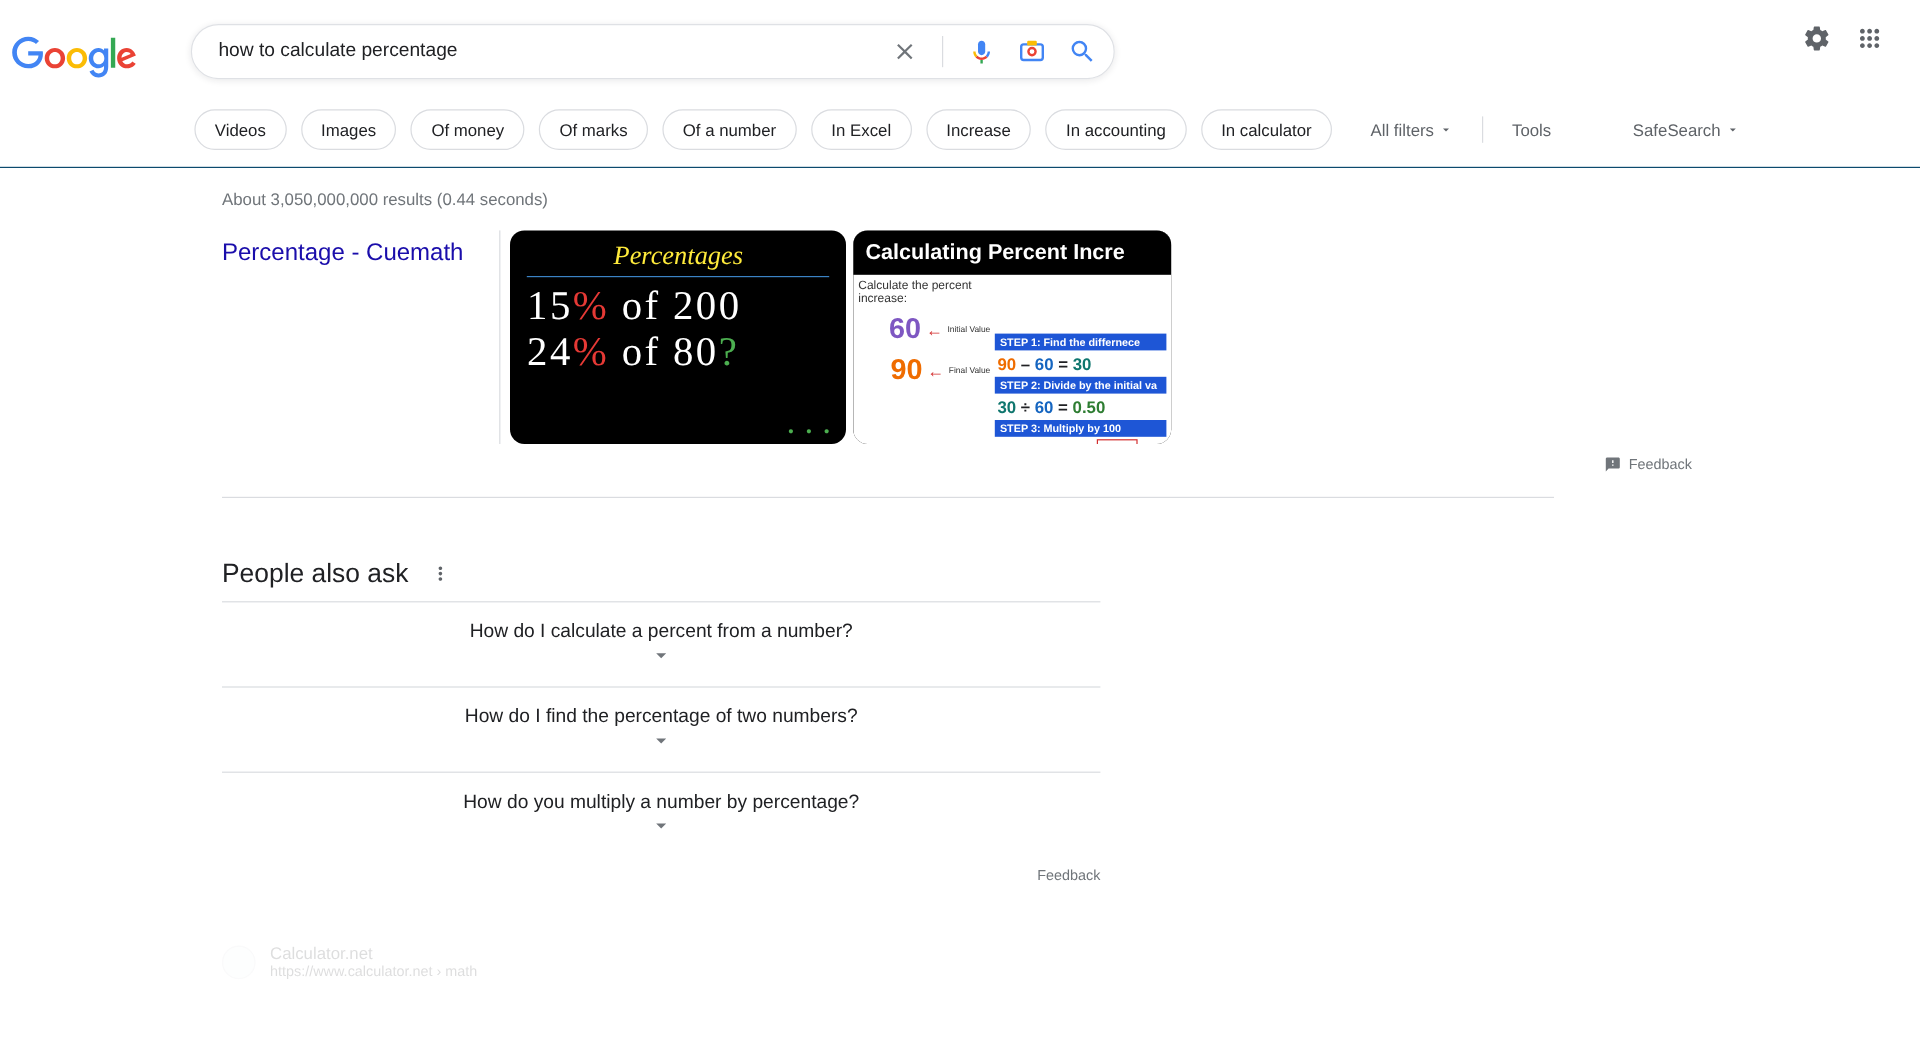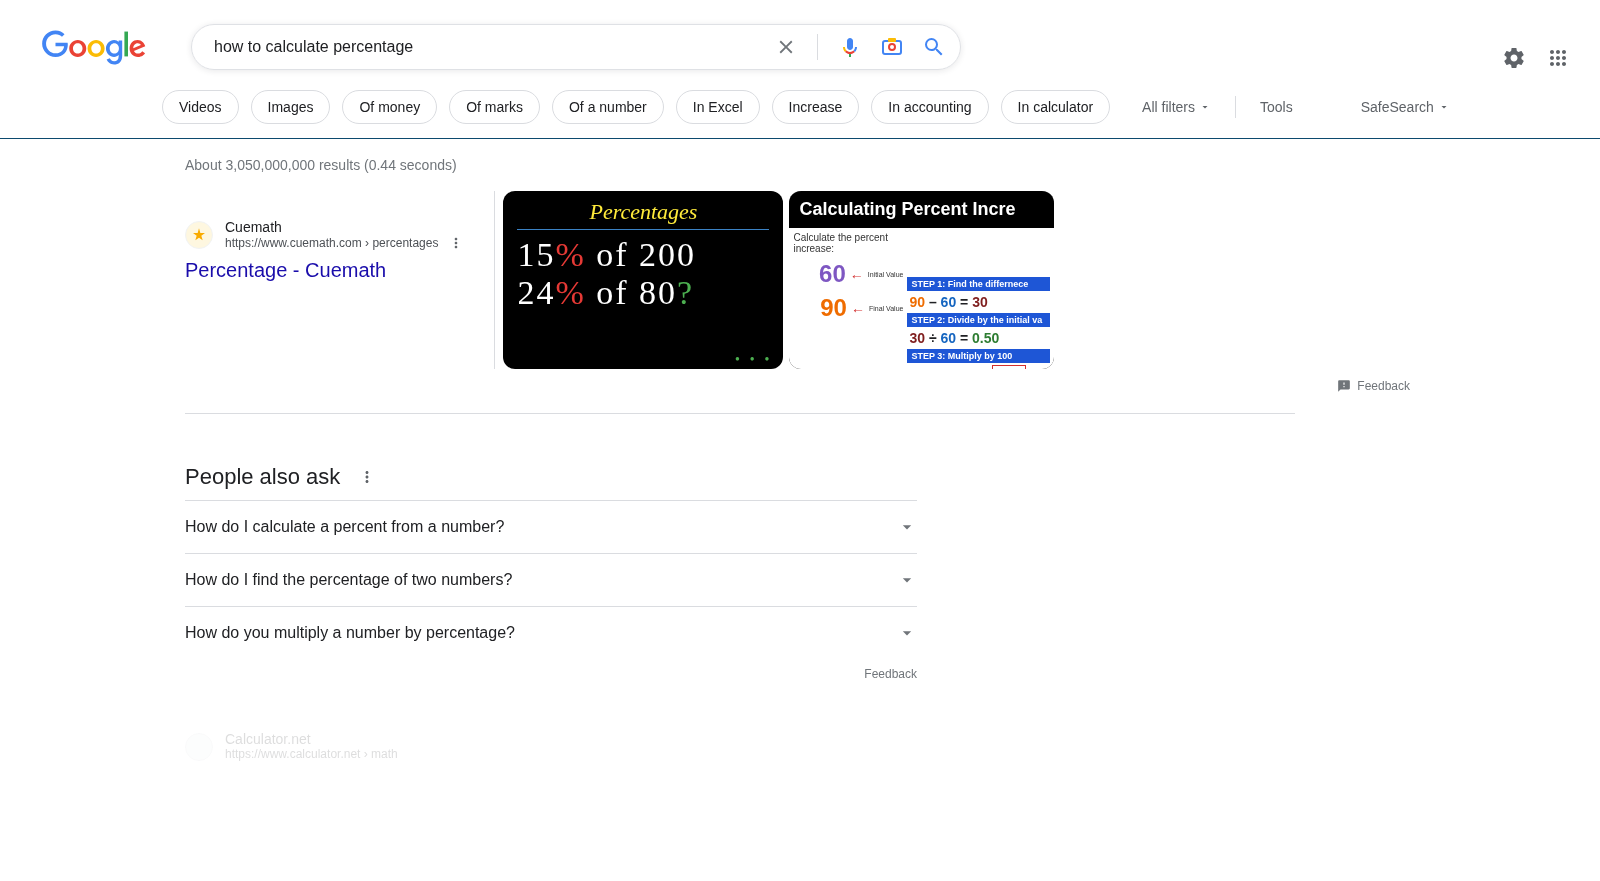--- a/index.html
+++ b/index.html
@@ -1,18 +1,18 @@
 <!DOCTYPE html>
 <html><head>
 <meta charset="utf-8">
 <style>
   * { box-sizing: border-box; margin: 0; padding: 0; }
   body { font-family: Arial, sans-serif; background: #fff; color: #202124; }
   
-  .header { display: flex; align-items: flex-end; padding: 20px 30px 10px 10px; gap: 45px; margin-left: 32px; }
+  .header { display: flex; align-items: flex-start; padding: 20px 30px 10px 10px; gap: 45px; }
   .logo { margin-top: 10px; }
   .search-bar-wrap { flex: 1; display: flex; align-items: center; max-width: 770px; }
   .search-bar { display: flex; align-items: center; width: 100%; height: 46px; border: 1px solid #dfe1e5; border-radius: 24px; padding: 0 14px; box-shadow: 0 1px 6px rgba(32,33,36,0.1); }
   .search-bar input { flex: 1; border: none; outline: none; font-size: 16px; color: #202124; padding: 0 8px; }
   .search-icons { display: flex; align-items: center; gap: 18px; }
   .search-icons .divider { width: 1px; height: 26px; background: #dadce0; margin: 0 2px; }
   .icon-btn { cursor: pointer; display: flex; align-items: center; justify-content: center; }
   .header-right { margin-left: auto; display: flex; align-items: center; gap: 20px; }
   
   .chips-row { display: flex; align-items: center; gap: 12px; padding: 10px 0 14px 162px; border-bottom: 1px solid #0c4a6e; }
@@ -37,21 +37,21 @@
   
   .thumbs { display:flex; gap:6px; border-left:1px solid #dadce0; padding-left:8px; }
   .thumb { width:280px; height:178px; border-radius:12px; overflow:hidden; background:#000; position:relative; }
   
   .feedback-row { text-align:right; color:#70757a; font-size:12px; margin-top:10px; padding-right:10px; max-width:1240px; display:flex; justify-content:flex-end; align-items:center; gap:6px;}
   
   .divider-line { border-top:1px solid #dadce0; max-width:1110px; margin-top: 20px; }
   
   .paa { margin-top: 50px; max-width: 732px; }
   .paa-header { display:flex; align-items:center; gap:18px; font-size:22px; color:#202124; margin-bottom:10px; }
-  .paa-item { border-top:1px solid #dadce0; padding:16px 0; display:flex; justify-content:space-between; align-items:center; font-size:16px; cursor:pointer; }
+  .paa-item { border-top:1px solid #dadce0; padding:16px 0; display:flex; justify-content:space-between; align-items:center; font-size:16px; cursor:pointer;flex-direction:column; }
   .paa-item:last-of-type { color:#70757a; border-bottom:1px solid #dadce0;}
   .paa-feedback { text-align:right; font-size:12px; color:#70757a; margin-top:8px; }
   
   .faded-result { margin-top:50px; opacity:0.15; display:flex; gap:12px; max-width:732px; align-items:flex-end;}
   .faded-favicon { width:28px; height:28px; border:1px solid #dadce0; border-radius:50%; background:#f1f3f4;}
   
   
   .tb1 { color:#fff; font-family: 'Comic Sans MS', cursive; padding:8px 14px; }
   .tb1 .title { color:#ffeb3b; text-align:center; font-size:22px; border-bottom:1px solid #3b82c4; padding-bottom:4px; margin-bottom:6px; font-style:italic;}
   .tb1 .row1 { font-size:34px; letter-spacing:2px; }
@@ -68,21 +68,21 @@
   .tb2-left { flex:0 0 110px; }
   .tb2-left .lbl { font-size:10px; color:#333; }
   .tb2-left .big { font-size:24px; font-weight:bold; }
   .tb2-left .v60 { color:#7e57c2; }
   .tb2-left .v90 { color:#ef6c00; }
   .tb2-left .arrow { color:#d32f2f; font-size:14px;}
   .tb2-left .small { font-size:7px; line-height:1; color:#333;}
   .tb2-right { flex:1;margin-top:45px; }
   .tb2-step { background:#1e56d6; color:#fff; font-size:9px; padding:2px 4px; font-weight:bold;}
   .tb2-eq { font-size:14px; font-weight:bold; padding:3px 2px; }
-  .tb2-eq .r { color:#7f1d1d;} .tb2-eq .g{color:#2e7d32;} .tb2-eq .b{color:#1565c0;} .tb2-eq .o{color:#ef6c00;}
+  .tb2-eq .r { color:#0f766e;} .tb2-eq .g{color:#2e7d32;} .tb2-eq .b{color:#1565c0;} .tb2-eq .o{color:#ef6c00;}
   .boxed { border:1px solid #d32f2f; padding:0 2px;}
 </style>
 </head>
 <body>
 
 <div class="header">
   <div class="logo">
     <svg width="104" height="36" viewBox="0 0 272 92">
         <path fill="#EA4335" d="M115.75 47.18c0 12.77-9.99 22.18-22.25 22.18s-22.25-9.41-22.25-22.18C71.25 34.32 81.24 25 93.5 25s22.25 9.32 22.25 22.18zm-9.74 0c0-7.98-5.79-13.44-12.51-13.44S80.99 39.2 80.99 47.18c0 7.9 5.79 13.44 12.51 13.44s12.51-5.55 12.51-13.44z"></path>
         <path fill="#FBBC05" d="M163.75 47.18c0 12.77-9.99 22.18-22.25 22.18s-22.25-9.41-22.25-22.18c0-12.85 9.99-22.18 22.25-22.18s22.25 9.32 22.25 22.18zm-9.74 0c0-7.98-5.79-13.44-12.51-13.44s-12.51 5.46-12.51 13.44c0 7.9 5.79 13.44 12.51 13.44s12.51-5.55 12.51-13.44z"></path>
@@ -167,38 +167,20 @@
         </svg>
     </div>
   </div>
 </div>
 
 <div class="content">
   <div class="result-stats">About 3,050,000,000 results (0.44 seconds)</div>
 
   <div class="featured">
     <div class="snippet-col">
-      <div class="source-row">
-        <div class="favicon">
-          <svg width="16" height="16" viewBox="0 0 24 24">
-              <path fill="#f9ab00" d="M12 2l2 7h7l-5.5 4 2 7L12 16l-5.5 4 2-7L3 9h7z"></path>
-            </svg>
-        </div>
-        <div class="source-txt">
-          <div class="name">Cuemath</div>
-          <div class="url">
-            <span>https://www.cuemath.com › percentages</span>
-            <span class="icon-btn">
-                <svg width="16" height="16" viewBox="0 0 24 24">
-                  <path fill="#5f6368" d="M12 8c1.1 0 2-.9 2-2s-.9-2-2-2-2 .9-2 2 .9 2 2 2zm0 2c-1.1 0-2 .9-2 2s.9 2 2 2 2-.9 2-2-.9-2-2-2zm0 6c-1.1 0-2 .9-2 2s.9 2 2 2 2-.9 2-2-.9-2-2-2z"></path>
-                </svg>
-              </span>
-          </div>
-        </div>
-      </div>
       <a href="#" class="result-link">Percentage - Cuemath</a>
     </div>
 
     <div class="thumbs">
       <div class="thumb">
         <div class="tb1">
           <div class="title">Percentages</div>
           <div class="row1"><span>15</span><span class="pc">%</span><span> of 200</span></div>
           <div class="row2"><span>24</span><span class="pc">%</span><span> of 80</span><span class="q">?</span></div>
           <div class="dots">● ● ●</div>

